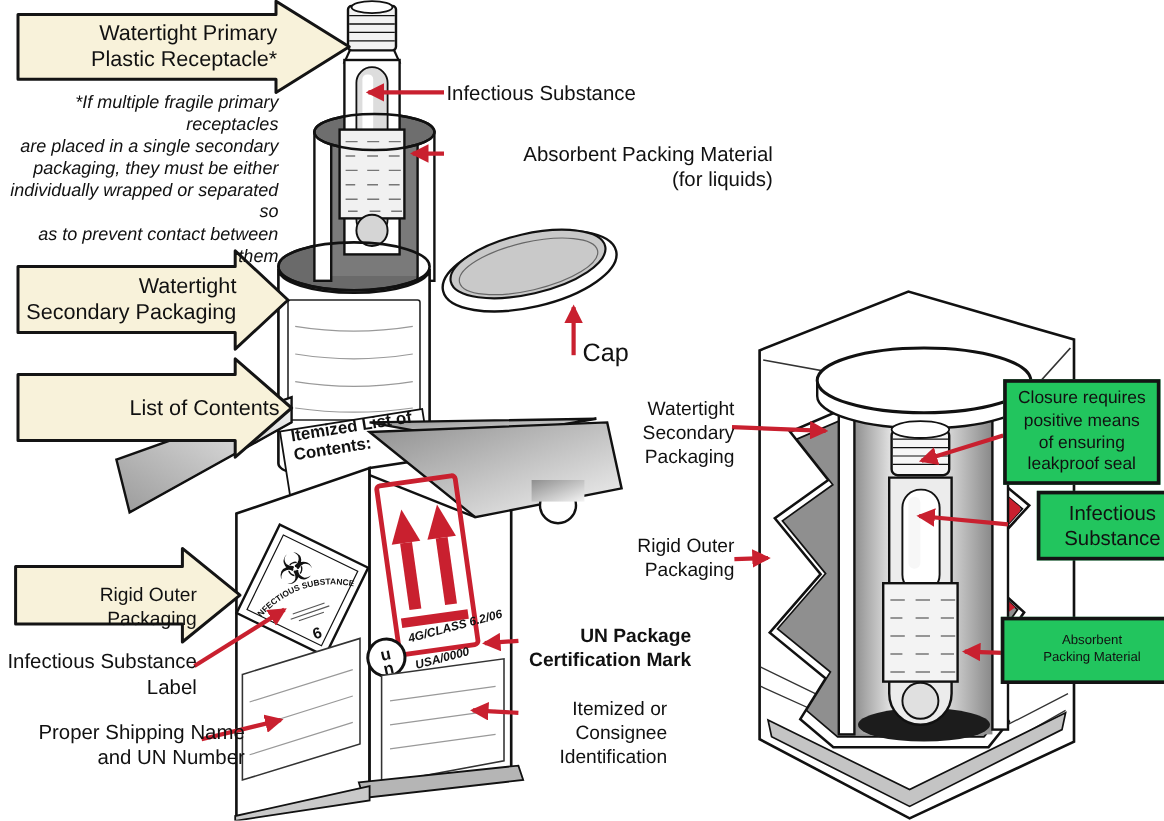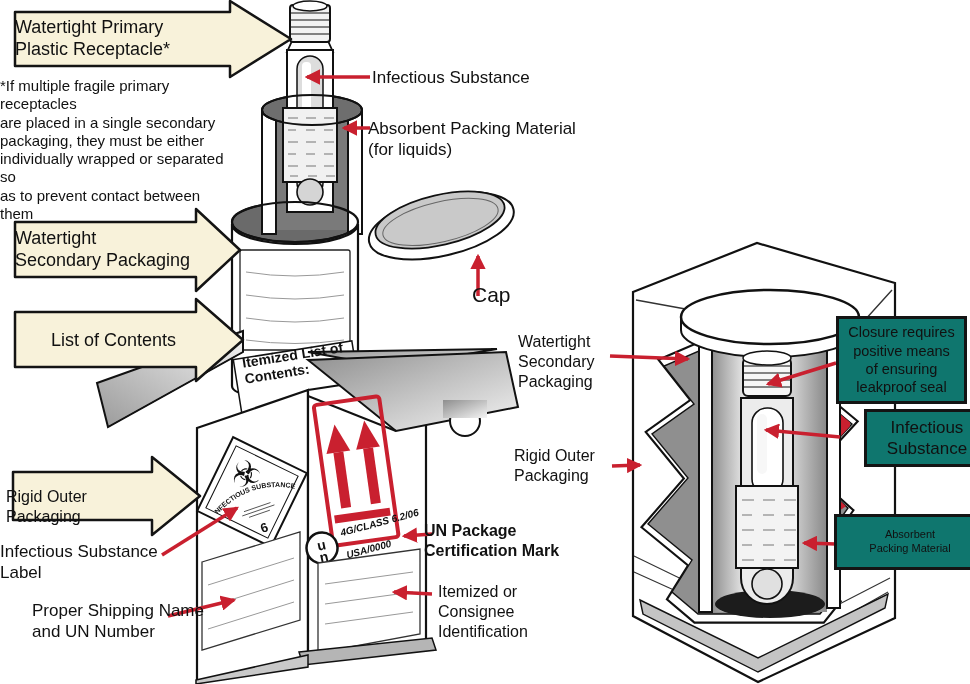--- a/index.html
+++ b/index.html
@@ -1,21 +1,21 @@
 <!DOCTYPE html>
 <html><head>
 <meta charset="utf-8">
 <style>
   html,body{margin:0;padding:0;background:#fff;}
   #stage{position:relative;width:970px;height:684px;background:#fff;overflow:hidden;
          font-family:"Liberation Sans",sans-serif;color:#111;}
   #art{position:absolute;left:0;top:0;}
-  .lbl{position:absolute;white-space:pre-line;text-align:left;line-height:1.24;color:#111;}
+  .lbl{position:absolute;white-space:pre-line;text-align:right;line-height:1.24;color:#111;}
   .lbl.left{text-align:left;}
-  .box{position:absolute;background:#0f766e;border:3px solid #141414;box-sizing:border-box;
+  .box{position:absolute;background:#22c55e;border:3px solid #141414;box-sizing:border-box;
        display:flex;align-items:center;justify-content:center;white-space:pre-line;
        text-align:center;line-height:1.26;}
   .rot{transform-origin:left top;}
 </style>
 </head>
 <body>
 
 <div id="stage">
 
 <svg id="art" width="970" height="684" viewBox="0 0 970 684">
@@ -210,21 +210,21 @@
     <line x1="612" y1="466" x2="640" y2="465" marker-end="url(#ah)"></line>
     <line x1="836" y1="363" x2="768" y2="384" marker-end="url(#ah)"></line>
     <line x1="840" y1="437" x2="766" y2="430" marker-end="url(#ah)"></line>
     <line x1="836" y1="544" x2="804" y2="543" marker-end="url(#ah)"></line>
   </g>
 </svg>
 
 <div class="lbl" style="left:15px;top:16px;width:216px;font-size:18px;">Watertight Primary
 Plastic Receptacle*</div>
 
-<div class="lbl" style="left:0px;top:77px;width:232px;font-size:15px;line-height:1.22;">*If multiple fragile primary receptacles
+<div class="lbl" style="left:0px;top:77px;width:232px;font-size:15px;font-style:italic;line-height:1.22;">*If multiple fragile primary receptacles
 are placed in a single secondary
 packaging, they must be either
 individually wrapped or separated so
 as to prevent contact between them</div>
 
 <div class="lbl" style="left:15px;top:227px;width:182px;font-size:18px;">Watertight
 Secondary Packaging</div>
 
 <div class="lbl" style="left:15px;top:329px;width:182px;font-size:18px;margin-left:36px;">List of Contents</div>
 

